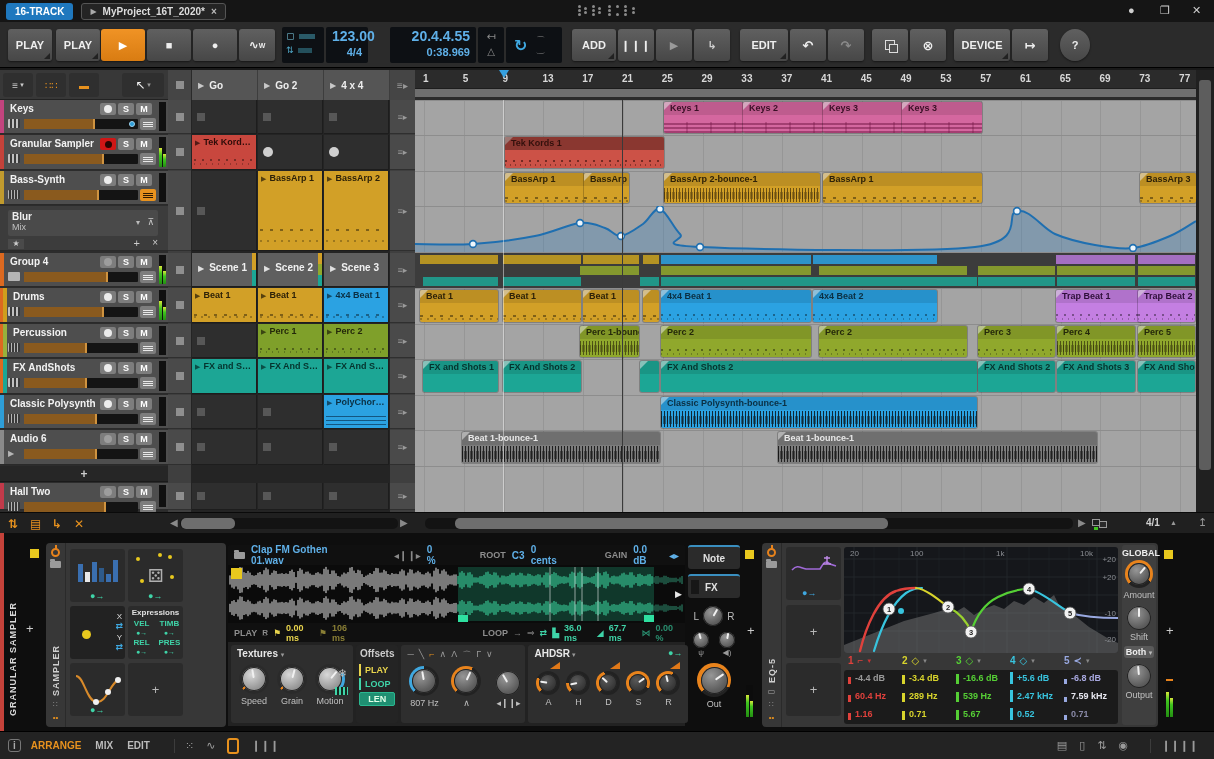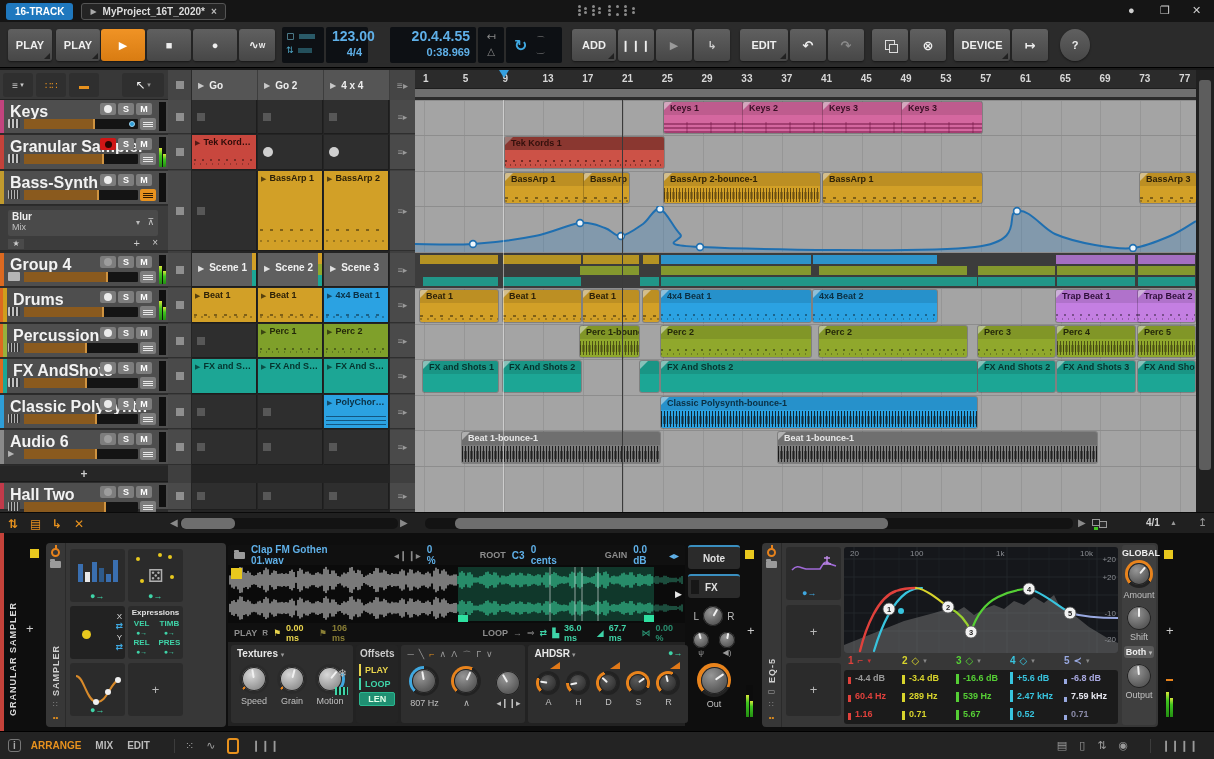--- a/index.html
+++ b/index.html
@@ -41,21 +41,21 @@
   #stopcol{position:absolute;left:168px;top:100px;width:24px;height:412px;background:#3f3f3f;overflow:hidden;border-right:1px solid #242424}
   #launcher{position:absolute;left:192px;top:100px;width:198px;height:412px;background:#242424;overflow:hidden}
   #menucol{position:absolute;left:390px;top:100px;width:25px;height:412px;background:#3f3f3f;overflow:hidden}
   #arranger{position:absolute;left:415px;top:100px;width:781px;height:412px;background:#a4a4a4;overflow:hidden}
   #vscroll{position:absolute;left:1196px;top:70px;width:18px;height:442px;background:#202020}
   #vscroll .thumb{position:absolute;left:3px;top:10px;width:12px;height:390px;background:#5d5d5d;border-radius:3px}
   
   .trow{position:absolute;left:0;width:168px;background:#4e4e4e;border-bottom:1px solid #2a2a2a}
   .tstrip{position:absolute;left:0;top:0;bottom:0;width:4px}
   .gstrip{position:absolute;left:0;top:0;bottom:0;width:3px;background:#dc6920}
-  .tname{position:absolute;left:10px;top:3px;font-size:16px;font-weight:700;color:#f2f2f2;white-space:nowrap}
+  .tname{position:absolute;left:10px;top:3px;font-size:10px;font-weight:700;color:#f2f2f2;white-space:nowrap}
   .smbtn{position:absolute;top:3px;width:16px;height:12px;background:#7d7d7d;border-radius:2px;color:#fff;
     font-size:9px;font-weight:700;display:flex;align-items:center;justify-content:center}
   .armdot{width:8px;height:8px;border-radius:50%;background:#ececec}
   .armdot.dim{background:#9d9d9d}
   .arm-on{background:#cf1616!important}
   .arm-on .armdot{background:#2a0503;width:7px;height:7px}
   .fader{position:absolute;left:24px;height:10px;background:#141414;border-radius:1px}
   .fader .fill{position:absolute;left:0;top:0;bottom:0;background:#8a5a1e;border-right:2px solid #cf9340}
   .ticon{position:absolute;left:8px;width:12px;height:9px;background:repeating-linear-gradient(90deg,#c0c0c0 0 2px,#3a3a3a 2px 4px);border-radius:1px}
   .ticon.wave{background:repeating-linear-gradient(90deg,#b5b5b5 0 1px,#3a3a3a 1px 3px)}

